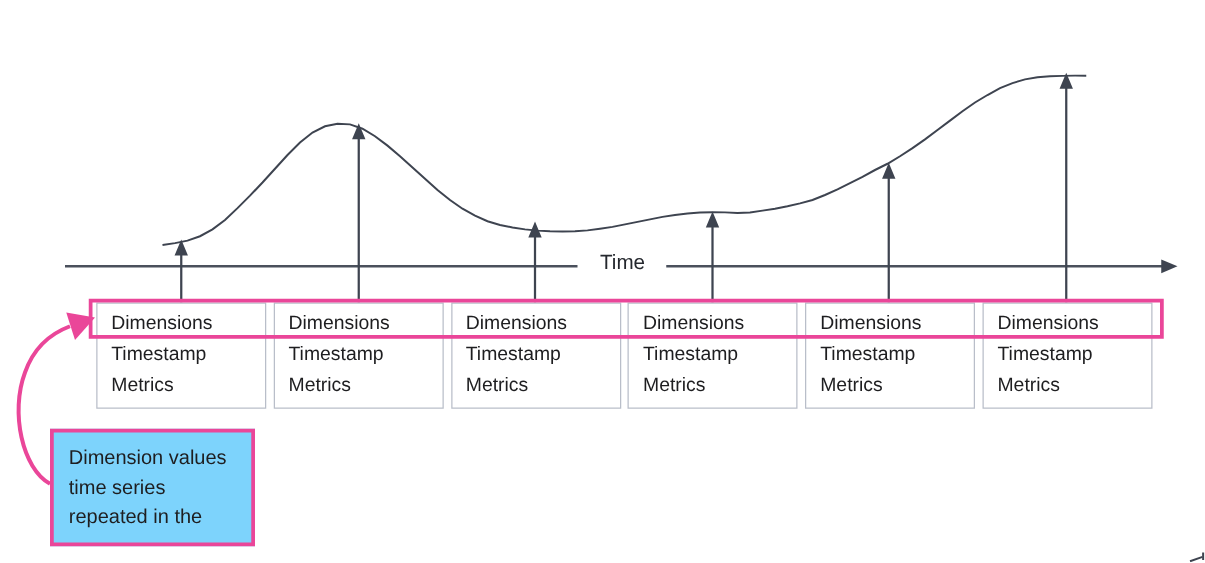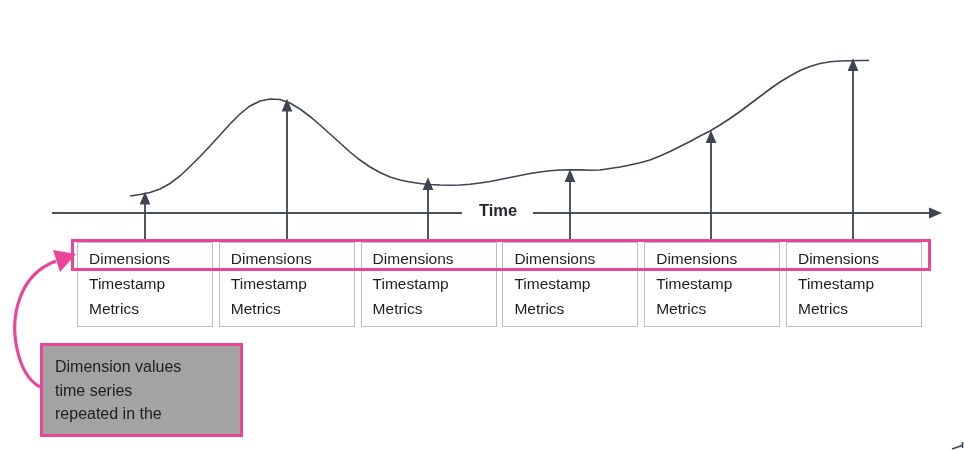--- a/index.html
+++ b/index.html
@@ -22,21 +22,20 @@
 
   
   .time-label {
     position: absolute;
     left: 460px; top: 201px;
     width: 76px;
     text-align: center;
     font-size: 16.5px;
     color: #25282e;
     z-index: 2;
-    font-weight: bold;
   }
 
   
   .records-row {
     position: absolute;
     left: 77px; top: 242px;
     width: 845px; height: 72px;
     display: flex;
     justify-content: space-between;
     z-index: 2;
@@ -62,24 +61,24 @@
     box-sizing: border-box;
     border: 3px solid #ea4699;
     background: transparent;
     z-index: 3;
   }
 
   
   .callout {
     position: absolute;
     left: 40px; top: 343px;
-    width: 203px; height: 94px;
+    width: 164px; height: 94px;
     box-sizing: border-box;
     border: 3px solid #ea4699;
-    background: #a3a3a3;
+    background: #7dd3fc;
     padding: 9px 10px 0 12px;
     font-size: 16px;
     line-height: 23.5px;
     z-index: 3;
   }
 </style>
 </head>
 <body>
 
 <div class="canvas">

